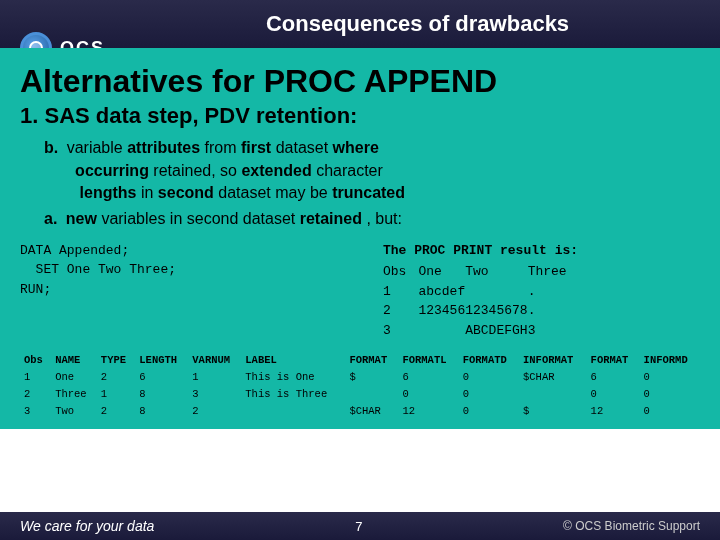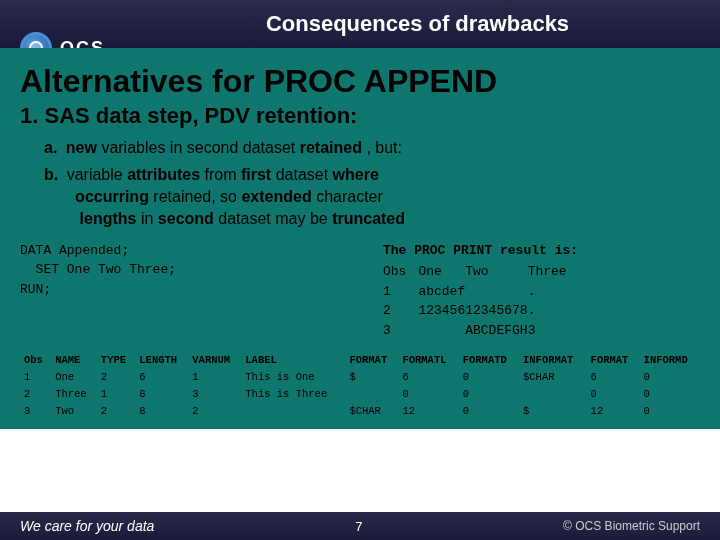--- a/index.html
+++ b/index.html
@@ -54,21 +54,21 @@
       font-size: 22px;
       font-weight: bold;
       margin-left: 30px;
       flex: 1;
       text-align: center;
     }
 
     
     .main {
       padding: 16px 20px 10px 20px;
-      background: #0f766e;
+      background: #14b8a6;
     }
 
     .page-title {
       font-size: 32px;
       font-weight: bold;
       color: #000;
       margin-bottom: 4px;
       line-height: 1.1;
     }
 
@@ -185,45 +185,45 @@
   </div>
   <div class="header-title">Consequences of drawbacks</div>
 </div>
 
 <div class="main content-wrapper">
 
   <div class="page-title">Alternatives for PROC APPEND</div>
   <div class="section-title">1. SAS data step, PDV retention:</div>
 
   <div class="list-items">
-
-    <div class="list-item">
-      <span class="label">a.</span>
-      <span><strong>new</strong></span>
-      <span> variables in second dataset </span>
-      <span><strong>retained</strong></span>
-      <span>, but:</span>
-    </div>
 
     <div class="list-item" style="max-width:680px;">
       <span class="label">b.</span>
       <span> variable </span>
       <span><strong>attributes</strong></span>
       <span> from </span>
       <span><strong>first</strong></span>
       <span> dataset </span>
       <span><strong>where<br>&nbsp;&nbsp;&nbsp;&nbsp;&nbsp;&nbsp;&nbsp;occurring</strong></span>
       <span> retained, so </span>
       <span><strong>extended</strong></span>
       <span> character<br>&nbsp;&nbsp;&nbsp;&nbsp;&nbsp;&nbsp;&nbsp;</span>
       <span><strong>lengths</strong></span>
       <span> in </span>
       <span><strong>second</strong></span>
       <span> dataset may be </span>
       <span><strong>truncated</strong></span>
+    </div>
+
+    <div class="list-item">
+      <span class="label">a.</span>
+      <span><strong>new</strong></span>
+      <span> variables in second dataset </span>
+      <span><strong>retained</strong></span>
+      <span>, but:</span>
     </div>
   </div>
 
   <div class="data-section">
     <div class="code-block">
       <div>DATA Appended;</div>
       <div>&nbsp;&nbsp;SET One Two Three;</div>
       <div>RUN;</div>
       <br>
     </div>

